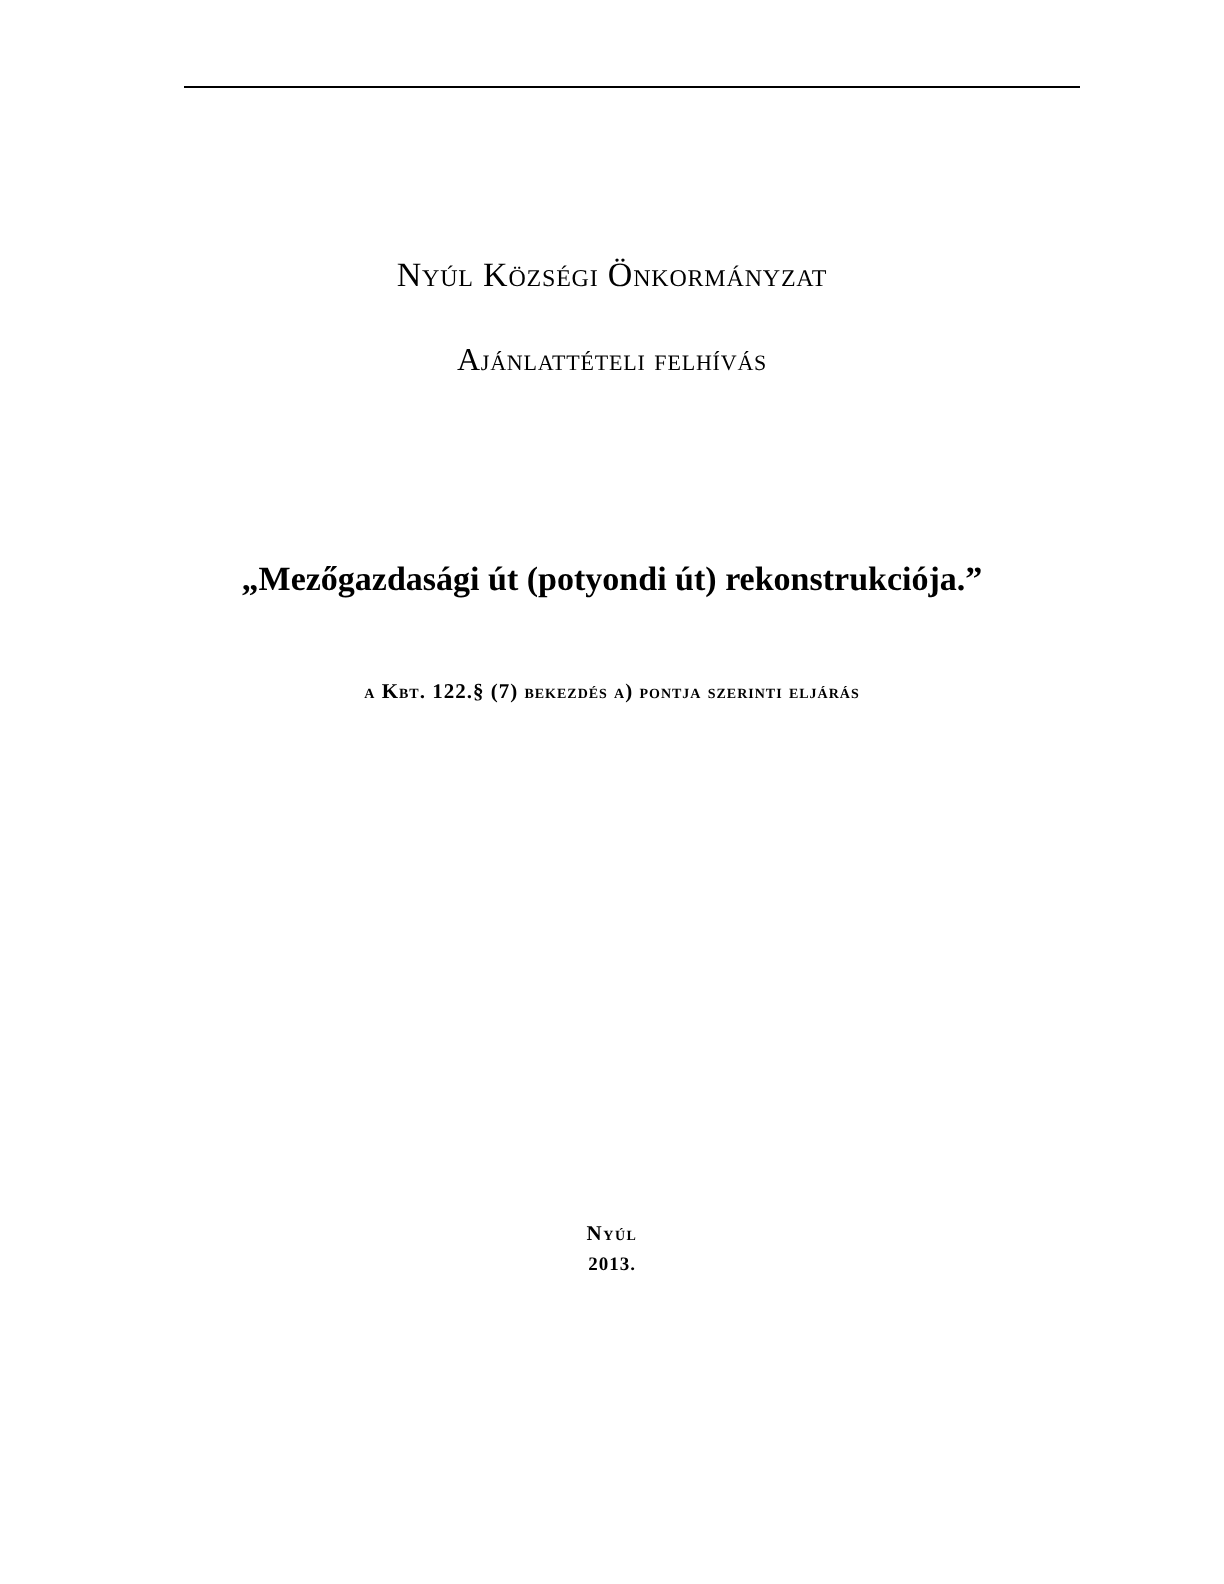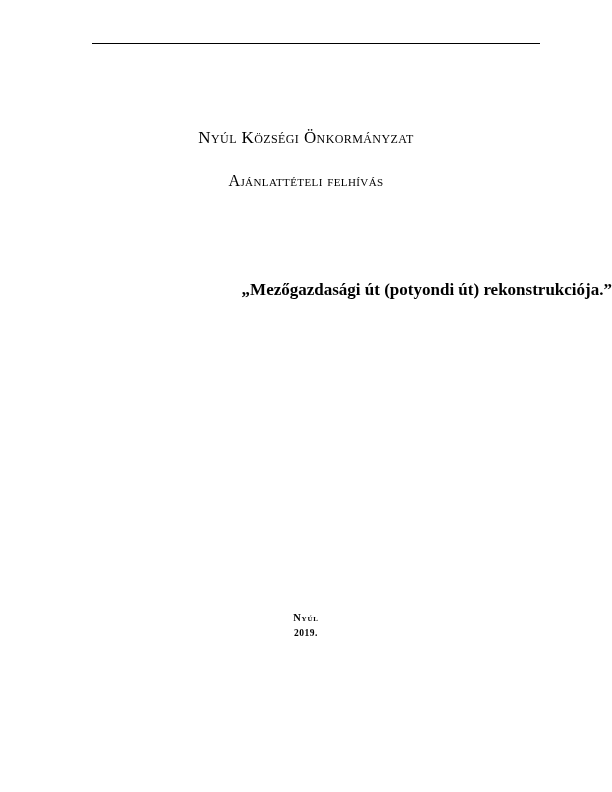--- a/index.html
+++ b/index.html
@@ -43,21 +43,20 @@
   .line-doctype {
     top: 172px;
     font-size: 16px;
     letter-spacing: 0.4px;
     font-variant: small-caps;
   }
   .line-project {
     top: 280px;
     font-size: 17px;
     font-weight: bold;
-    text-align: right;
   }
   .line-sub1 {
     top: 322px;
     font-size: 10.5px;
     letter-spacing: 0.6px;
     font-variant: small-caps;
     font-weight: bold;
   }
   .line-sub2 {
     top: 341px;
@@ -87,18 +86,19 @@
 
   <div class="top-rule"></div>
 
   <div class="block-title line-org">Nyúl Községi Önkormányzat</div>
 
   <div class="block-title line-doctype">Ajánlattételi felhívás</div>
 
   <div class="block-title line-project">„Mezőgazdasági út (potyondi út) rekonstrukciója.”</div>
 
 
+  <div class="block-title line-sub2">a Kbt. 122.§ (7) bekezdés  a) pontja szerinti eljárás</div>
 
   <div class="block-title line-place">Nyúl</div>
 
-  <div class="block-title line-year">2019.</div>
+  <div class="block-title line-year">2013.</div>
 
 </div>
 
 </body></html>

